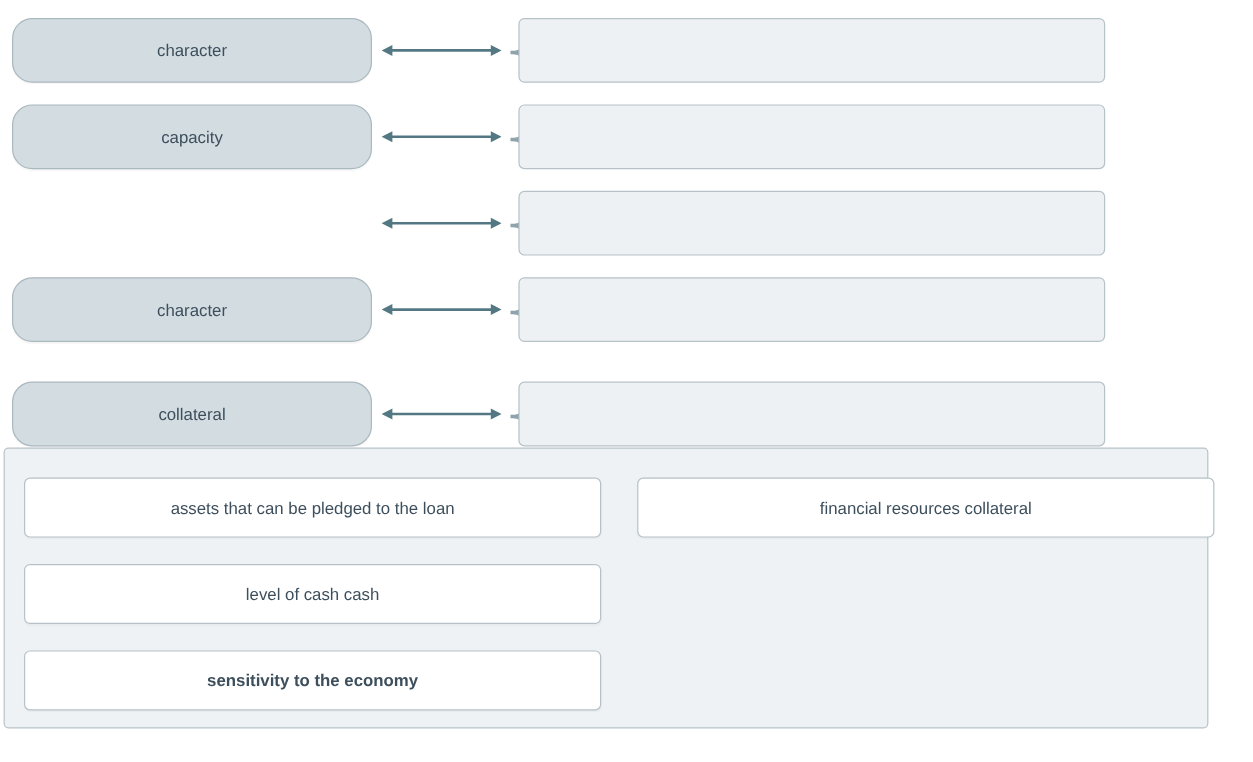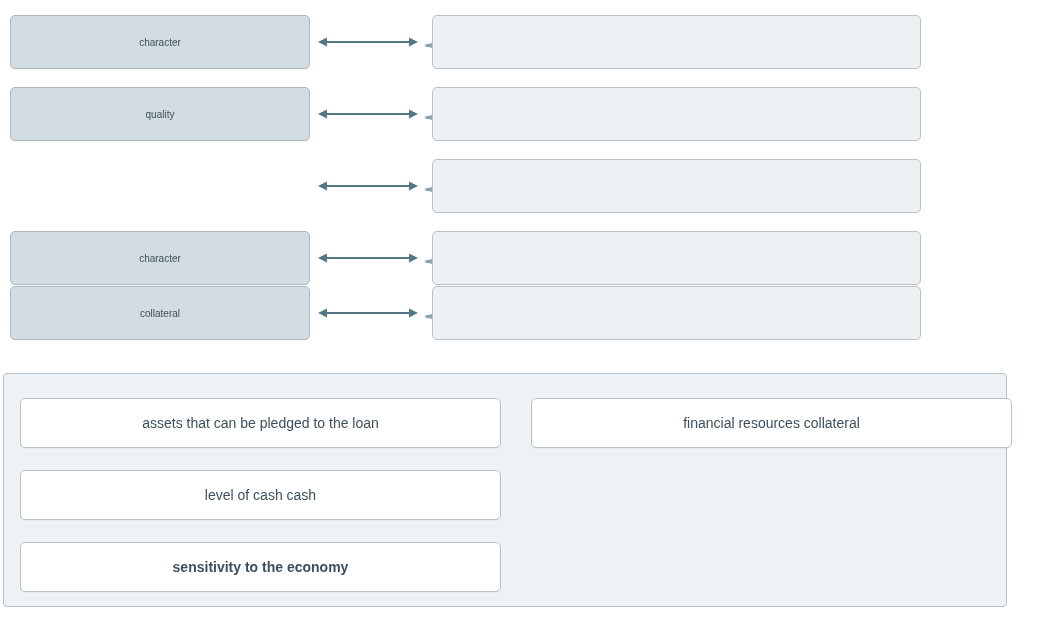--- a/index.html
+++ b/index.html
@@ -34,25 +34,25 @@
   }
   .term-card {
     position: absolute;
     left: 10px;
     top: 0;
     width: 300px;
     height: 54px;
     box-sizing: border-box;
     background: #d3dce1;
     border: 1px solid #aab8bf;
-    border-radius: 5px;
+    border-radius: 17px;
     display: flex;
     align-items: center;
     justify-content: center;
-    font-size: 10px;
+    font-size: 14px;
     color: #3d4f5c;
     box-shadow: 0 1px 1px rgba(0,0,0,0.04);
   }
   .link-arrow {
     position: absolute;
     left: 318px;
     top: 19px;
     width: 100px;
     height: 16px;
   }
@@ -143,21 +143,21 @@
           <polygon points="0,8 9,3.4 9,12.6" fill="#537883"></polygon>
           <polygon points="100,8 91,3.4 91,12.6" fill="#537883"></polygon>
         </svg></span>
       <span class="brace">{</span>
       <div class="drop-zone">
         <span></span>
       </div>
     </div>
     <div class="match-row" style="top: 87px;">
       <div class="term-card">
-        <span>quality</span>
+        <span>capacity</span>
       </div>
       <span class="link-arrow"><svg width="100" height="16" viewBox="0 0 100 16" xmlns="http://www.w3.org/2000/svg">
           <line x1="8" y1="8" x2="92" y2="8" stroke="#537883" stroke-width="2.2"></line>
           <polygon points="0,8 9,3.4 9,12.6" fill="#537883"></polygon>
           <polygon points="100,8 91,3.4 91,12.6" fill="#537883"></polygon>
         </svg></span>
       <span class="brace">{</span>
       <div class="drop-zone">
         <span></span>
       </div>
@@ -180,21 +180,21 @@
       <span class="link-arrow"><svg width="100" height="16" viewBox="0 0 100 16" xmlns="http://www.w3.org/2000/svg">
           <line x1="8" y1="8" x2="92" y2="8" stroke="#537883" stroke-width="2.2"></line>
           <polygon points="0,8 9,3.4 9,12.6" fill="#537883"></polygon>
           <polygon points="100,8 91,3.4 91,12.6" fill="#537883"></polygon>
         </svg></span>
       <span class="brace">{</span>
       <div class="drop-zone">
         <span></span>
       </div>
     </div>
-    <div class="match-row" style="top: 286px;">
+    <div class="match-row" style="top: 318px;">
       <div class="term-card">
         <span>collateral</span>
       </div>
       <span class="link-arrow"><svg width="100" height="16" viewBox="0 0 100 16" xmlns="http://www.w3.org/2000/svg">
           <line x1="8" y1="8" x2="92" y2="8" stroke="#537883" stroke-width="2.2"></line>
           <polygon points="0,8 9,3.4 9,12.6" fill="#537883"></polygon>
           <polygon points="100,8 91,3.4 91,12.6" fill="#537883"></polygon>
         </svg></span>
       <span class="brace">{</span>
       <div class="drop-zone">

